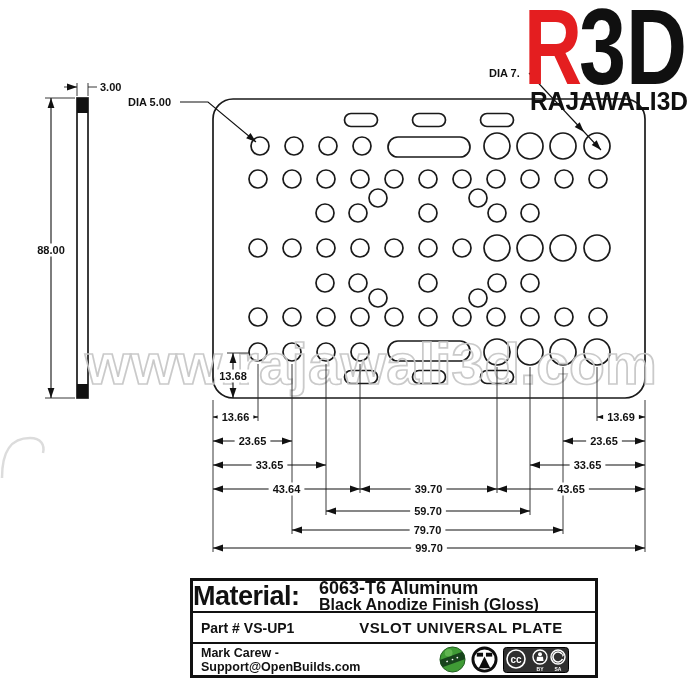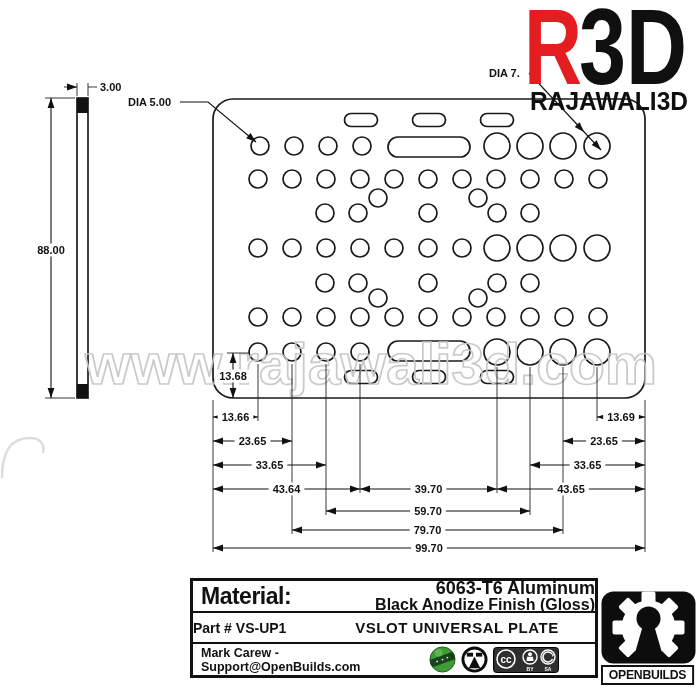--- a/index.html
+++ b/index.html
@@ -13,28 +13,28 @@
   .logo-3d{font-size:107px;font-weight:bold;fill:#101010;}
   .logo-sub{font-size:25px;font-weight:bold;fill:#101010;}
   .wm{font-size:57px;font-weight:bold;fill:none;stroke:#c8c8c8;stroke-width:1.7;opacity:.95;}
 
   .tb{position:absolute;left:190px;top:578px;width:408px;height:100px;
       border:3px solid #111;box-sizing:border-box;background:#fff;display:flex;flex-direction:column;}
   .tb-row{display:flex;align-items:center;box-sizing:border-box;}
   .tb-r1{height:30px;}
   .tb-r2{height:31px;border-top:2px solid #111;}
   .tb-r3{flex:1;border-top:2px solid #111;}
-  .tb-mat{font-size:23px;font-weight:800;padding-left:8px;width:126px;letter-spacing:-.5px;}
-  .tb-matval{flex:1;text-align:right;line-height:1;}
+  .tb-mat{font-size:27px;font-weight:800;padding-left:0;width:126px;letter-spacing:-.5px;}
+  .tb-matval{flex:1;text-align:left;line-height:1;}
   .tb-matval .v{font-size:18px;font-weight:800;}
   .tb-matval .f{font-size:16px;font-weight:800;}
-  .tb-part{font-size:14px;font-weight:800;width:126px;}
+  .tb-part{font-size:14px;font-weight:800;padding-left:8px;width:126px;}
   .tb-title{flex:1;text-align:center;font-size:15px;font-weight:800;letter-spacing:.5px;}
   .tb-credit{font-size:12.5px;font-weight:800;padding-left:8px;}
-  .tb-logos{margin-left:auto;display:flex;align-items:center;gap:5px;padding-right:36px;}
+  .tb-logos{margin-left:auto;display:flex;align-items:center;gap:5px;padding-right:26px;}
   .tb-logos svg{position:static;display:block;}
 
   .ob{position:absolute;left:601px;top:591px;width:95px;}
   .ob svg{position:static;display:block;}
   .ob-text{margin-top:1px;border:2px solid #111;text-align:center;font-size:12.5px;
            font-weight:800;letter-spacing:-.3px;padding:1px 0;background:#fff;
            transform:scaleX(.98);transform-origin:left;}
 </style>
 </head>
 <body>
@@ -276,32 +276,14 @@
           <text x="37" y="24" font-size="5" font-weight="bold" fill="#fff" text-anchor="middle">BY</text>
           <circle cx="55" cy="10" r="7" fill="none" stroke="#fff" stroke-width="1.4"></circle>
           <path d="M59 7 A5 5 0 1 0 59.5 12" fill="none" stroke="#fff" stroke-width="1.6"></path>
           <path d="M59 7 L61.5 7.5 L59.5 10 Z" fill="#fff"></path>
           <text x="55" y="24" font-size="5" font-weight="bold" fill="#fff" text-anchor="middle">SA</text>
         </svg>
       </div>
     </div>
   </div>
 
-  <div class="ob">
-    <svg width="95" height="73" viewBox="-47.5 -36.5 95 73">
-      <rect x="-47" y="-36" width="94" height="72" rx="12" fill="#0d0d0d"></rect>
-      <g fill="#fff">
-        <rect x="-7" y="-36" width="14" height="13" rx="2"></rect>
-        <rect x="-7" y="-36" width="14" height="13" rx="2" transform="rotate(45)"></rect>
-        <rect x="-7" y="-36" width="14" height="13" rx="2" transform="rotate(90)"></rect>
-        <rect x="-7" y="-36" width="14" height="13" rx="2" transform="rotate(135)"></rect>
-        <rect x="-7" y="-36" width="14" height="13" rx="2" transform="rotate(225)"></rect>
-        <rect x="-7" y="-36" width="14" height="13" rx="2" transform="rotate(270)"></rect>
-        <rect x="-7" y="-36" width="14" height="13" rx="2" transform="rotate(315)"></rect>
-        <circle r="27"></circle>
-      </g>
-      <circle cy="-9" r="12" fill="#0d0d0d"></circle>
-      <polygon points="-5,-4 5,-4 16,34 -16,34" fill="#0d0d0d"></polygon>
-    </svg>
-    <div class="ob-text">OPENBUILDS</div>
-  </div>
 
 </div>
 
 </body></html>

